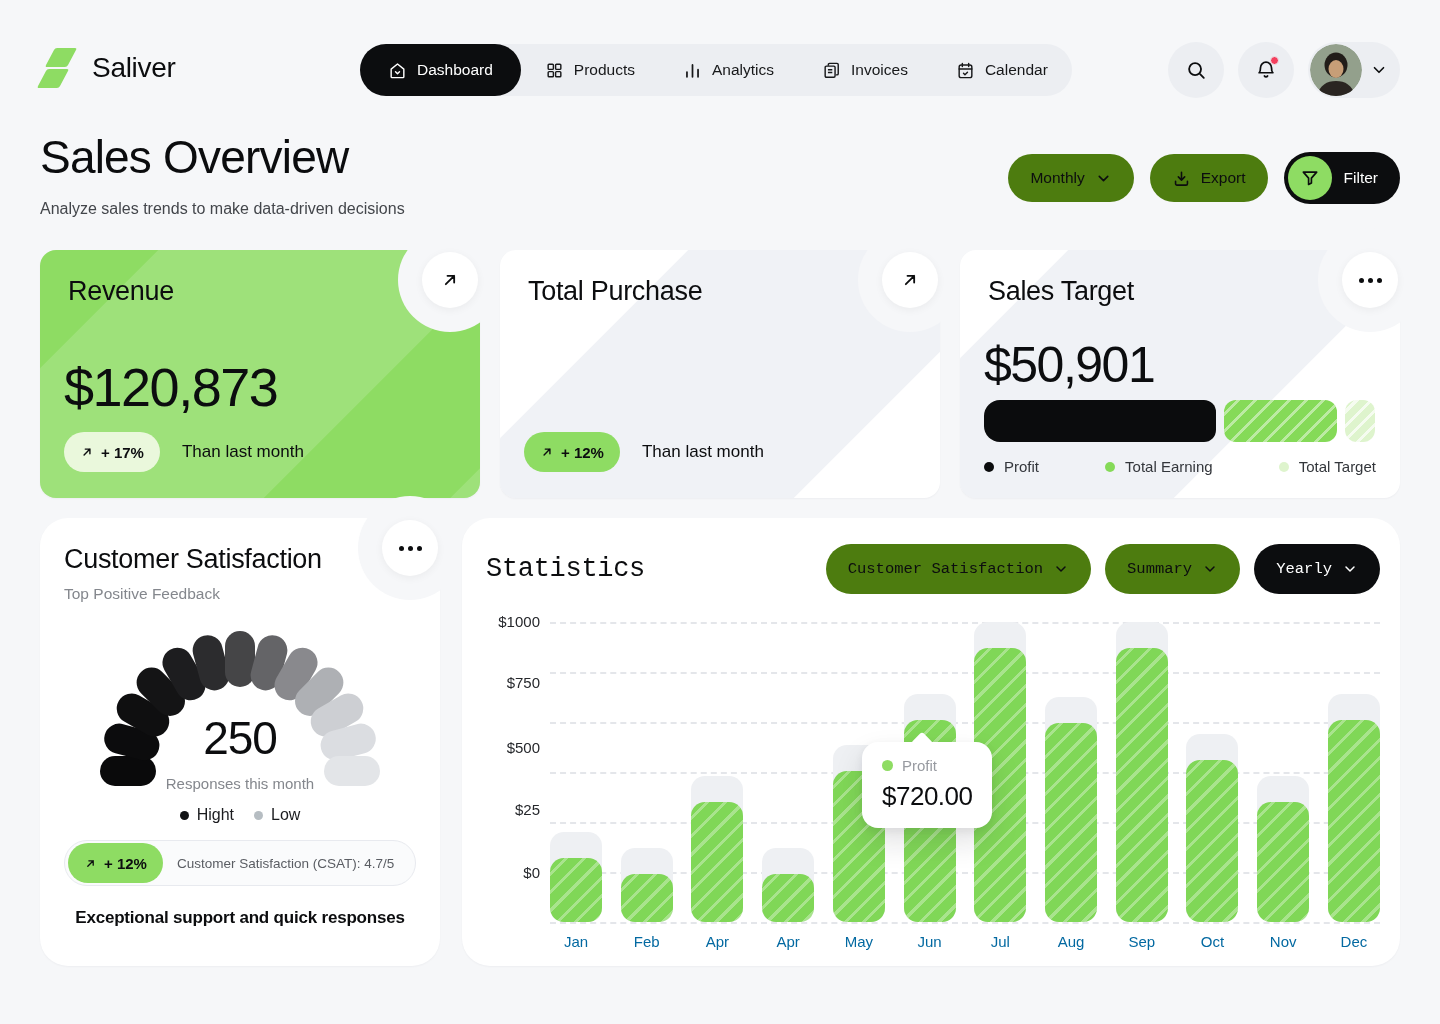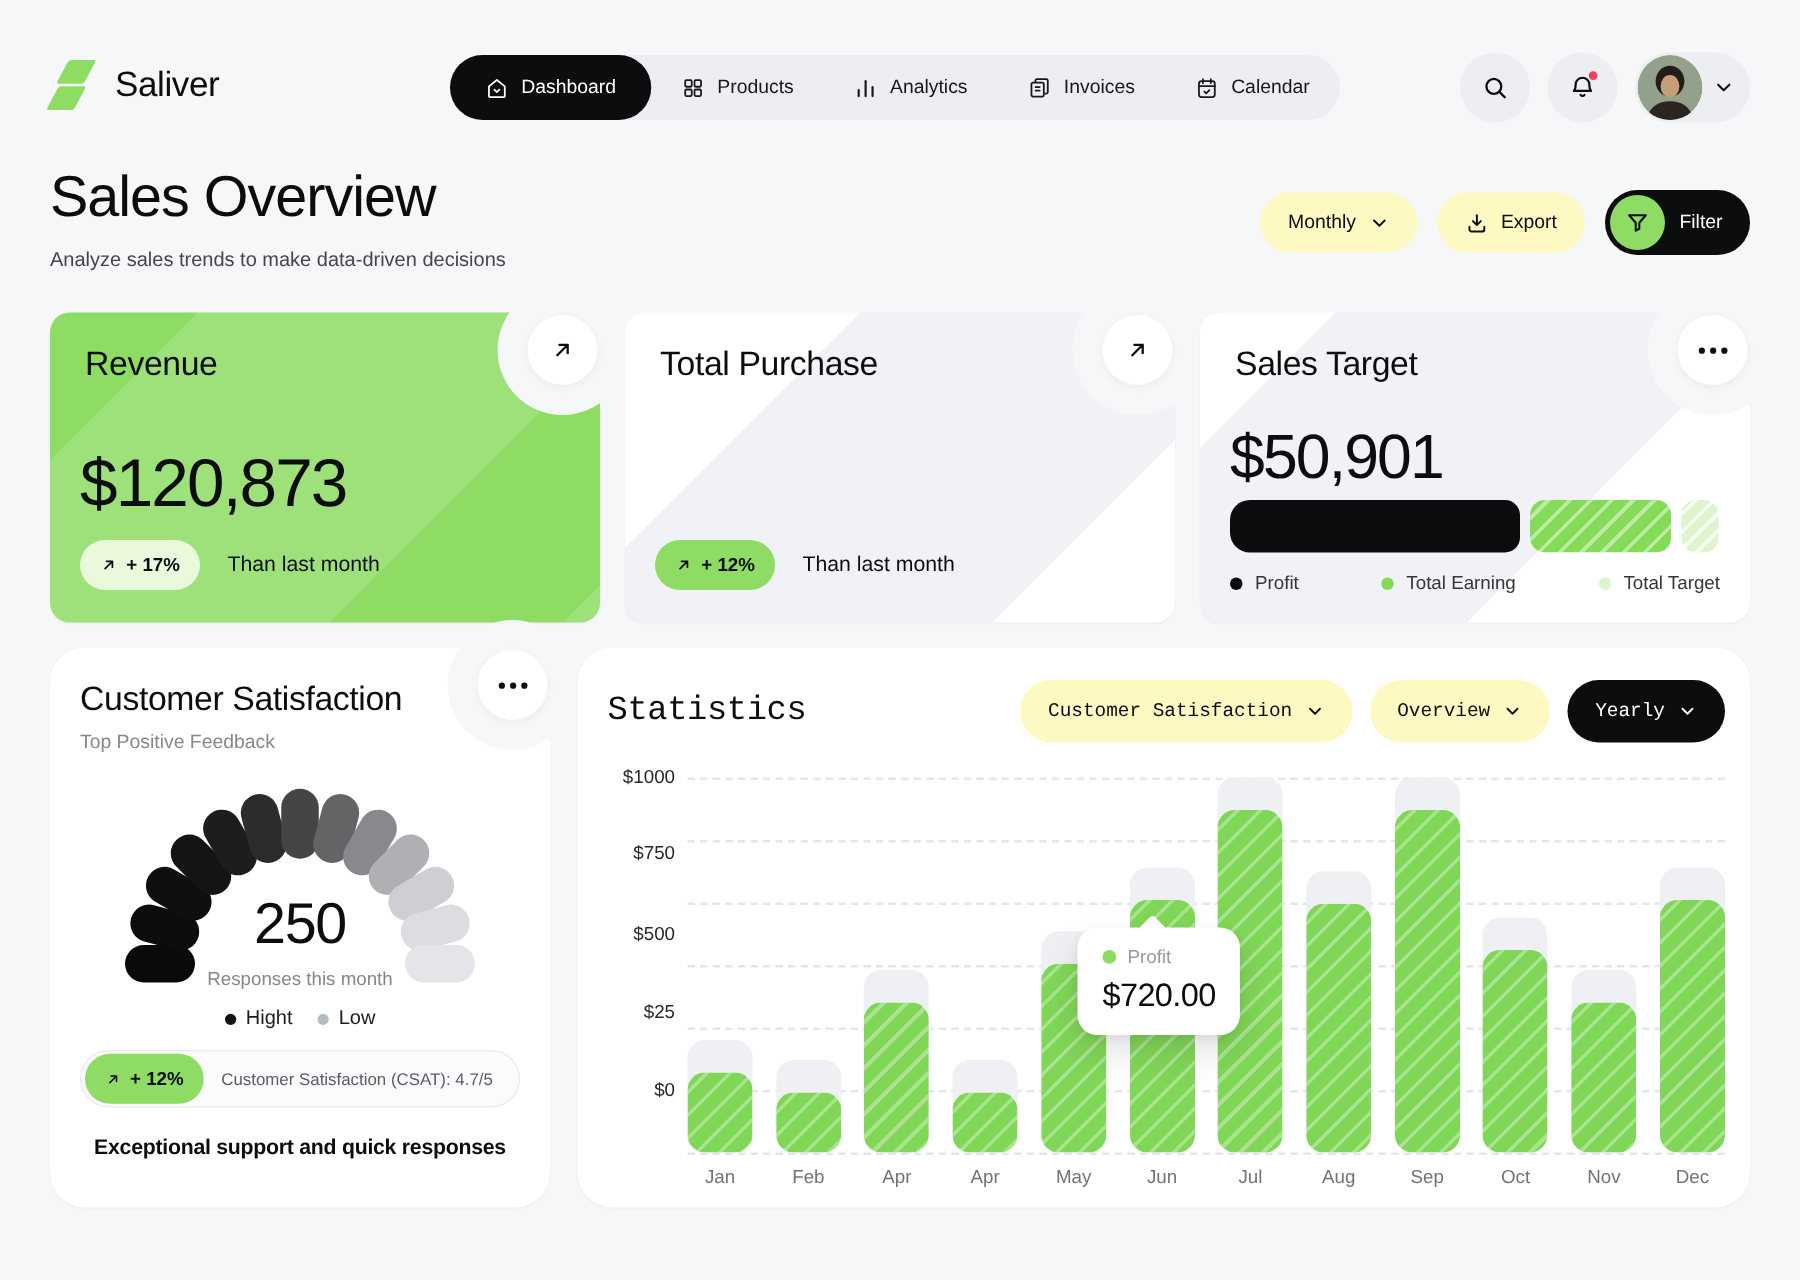--- a/index.html
+++ b/index.html
@@ -27,21 +27,21 @@
   .circle-btn { width:56px; height:56px; border-radius:50%; background:#ECEEF2; display:flex; align-items:center; justify-content:center; position:relative; cursor:pointer; }
   .bell-dot { position:absolute; top:14px; right:15px; width:9px; height:9px; border-radius:50%; background:#F43F5E; border:1.5px solid #ECEEF2; }
   .profile-pill { height:56px; border-radius:28px; background:#ECEEF2; display:flex; align-items:center; gap:8px; padding:2px 12px 2px 2px; cursor:pointer; }
   .avatar { width:52px; height:52px; border-radius:50%; overflow:hidden; }
 
   
   .hero { position:absolute; top:130px; left:40px; right:40px; height:96px; }
   .page-title { font-size:46px; font-weight:500; letter-spacing:-0.8px; color:#0B0C0E; }
   .page-subtitle { margin-top:16px; font-size:16px; color:#43464B; }
   .hero-actions { position:absolute; right:0; top:22px; display:flex; align-items:center; gap:16px; }
-  .pill { height:48px; border-radius:24px; background:#fef9c3; display:flex; align-items:center; gap:10px; padding:0 22px; font-size:15.5px; font-weight:500; cursor:pointer; }
+  .pill { height:48px; border-radius:24px; background:#4d7c0f; display:flex; align-items:center; gap:10px; padding:0 22px; font-size:15.5px; font-weight:500; cursor:pointer; }
   .filter-btn { height:52px; border-radius:26px; background:#0C0D0F; color:#fff; display:flex; align-items:center; gap:12px; padding:4px 22px 4px 4px; font-size:15.5px; cursor:pointer; }
   .filter-circle { width:44px; height:44px; border-radius:50%; background:#8EDC63; display:flex; align-items:center; justify-content:center; }
 
   
   .row1 { position:absolute; top:250px; left:40px; right:40px; height:248px; display:grid; grid-template-columns:1fr 1fr 1fr; gap:20px; }
   .card { position:relative; background:#FFFFFF; border-radius:16px; box-shadow:0 1px 2px rgba(16,24,40,.04); }
   .card.green { background:#8EDC63; }
   .decor { position:absolute; inset:0; overflow:hidden; border-radius:inherit; pointer-events:none; }
   .band { position:absolute; width:250px; height:900px; transform:rotate(45deg); background:rgba(226,229,237,.50); }
   .card.green .band { background:rgba(255,255,255,.15); }
@@ -94,21 +94,21 @@
   .stats-filters .pill { height:50px; border-radius:25px; }
 
   .chart { position:absolute; top:102px; left:24px; right:20px; height:330px; }
   .gridline { position:absolute; left:64px; right:0; height:0; border-top:2px dashed #E4E6EA; }
   .ytick { position:absolute; left:0; width:54px; text-align:right; font-size:15px; color:#26282C; transform:translateY(-9px); }
   .slots { position:absolute; left:64px; right:0; top:0; bottom:28px; display:flex; justify-content:space-between; align-items:flex-end; }
   .slot { position:relative; width:52px; height:100%; cursor:pointer; }
   .cap { position:absolute; bottom:0; left:0; width:52px; border-radius:14px; background:#EEF0F3; }
   .bar { position:absolute; bottom:0; left:0; width:52px; border-radius:14px;
          background:#80D757 repeating-linear-gradient(135deg, rgba(255,255,255,0) 0 10px, rgba(255,255,255,.32) 10px 13px); }
-  .mlabel { position:absolute; bottom:-28px; left:50%; transform:translateX(-50%); font-size:15px; color:#737373; }
+  .mlabel { position:absolute; bottom:-28px; left:50%; transform:translateX(-50%); font-size:15px; color:#0369a1; }
   .tooltip { position:absolute; left:376px; top:122px; background:#fff; border-radius:16px; padding:15px 20px 16px;
              box-shadow:0 14px 30px rgba(25,28,36,.12), 0 3px 8px rgba(25,28,36,.07); z-index:5; white-space:nowrap; }
   .tooltip::before { content:""; position:absolute; top:-7px; left:52px; width:16px; height:16px; background:#fff; transform:rotate(45deg); border-radius:3px; }
   .tip-row { display:flex; align-items:center; gap:9px; font-size:15px; color:#979AA0; }
   .tip-dot { width:11px; height:11px; border-radius:50%; background:#8EDC63; }
   .tip-value { margin-top:7px; font-size:26px; font-weight:500; letter-spacing:-0.5px; color:#0C0D0F; }
 </style>
 </head>
 <body>
 
@@ -395,21 +395,21 @@
       <div class="stats-filters">
         <div class="pill">
           <span>Customer Satisfaction</span>
           <span>
               <svg width="16" height="16" viewBox="0 0 24 24" fill="none" stroke="#0C0D0F" stroke-width="2.2" stroke-linecap="round" stroke-linejoin="round">
                 <path d="m6 9 6 6 6-6"></path>
               </svg>
             </span>
         </div>
         <div class="pill">
-          <span>Overview</span>
+          <span>Summary</span>
           <span>
               <svg width="16" height="16" viewBox="0 0 24 24" fill="none" stroke="#0C0D0F" stroke-width="2.2" stroke-linecap="round" stroke-linejoin="round">
                 <path d="m6 9 6 6 6-6"></path>
               </svg>
             </span>
         </div>
         <div class="pill dark">
           <span>Yearly</span>
           <span>
               <svg width="16" height="16" viewBox="0 0 24 24" fill="none" stroke="#FFFFFF" stroke-width="2.2" stroke-linecap="round" stroke-linejoin="round">

